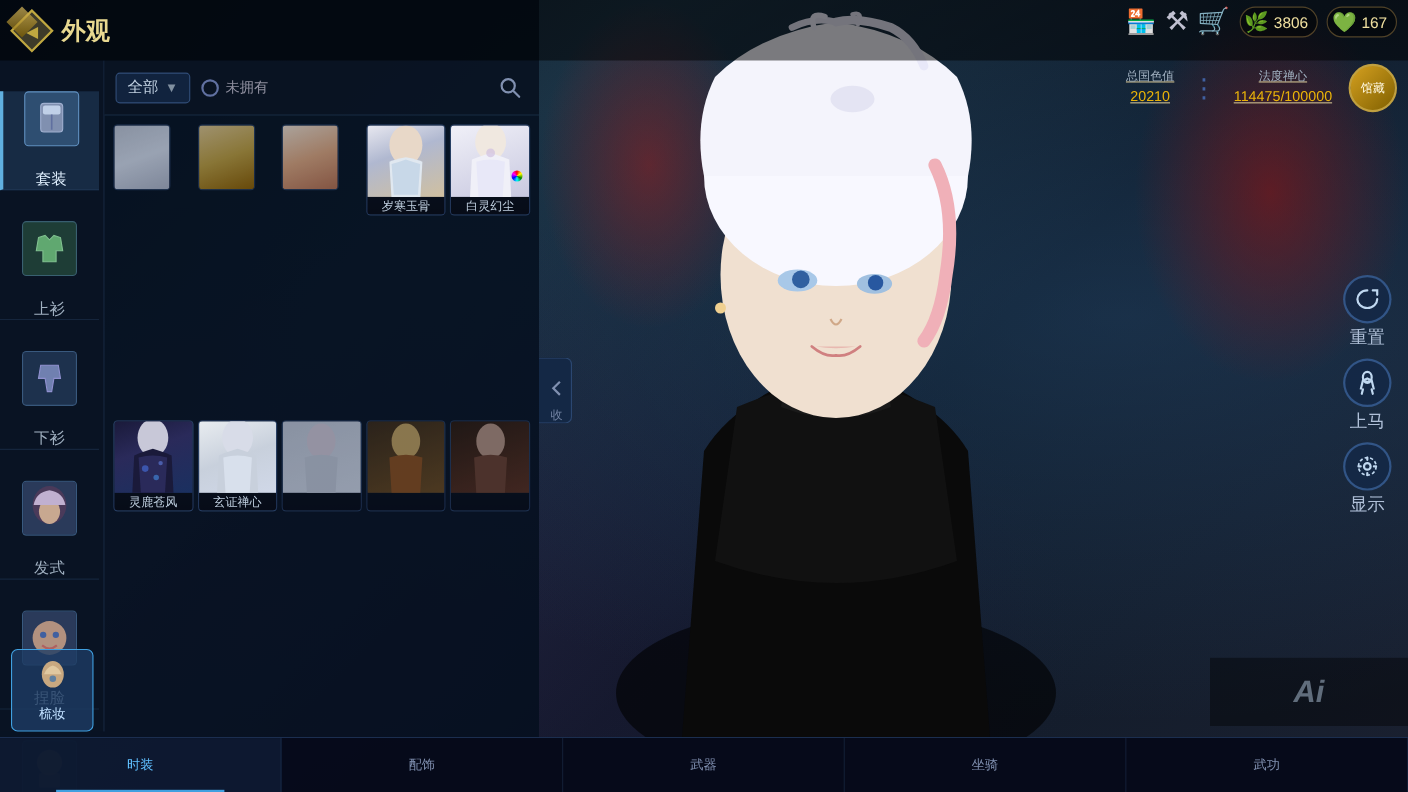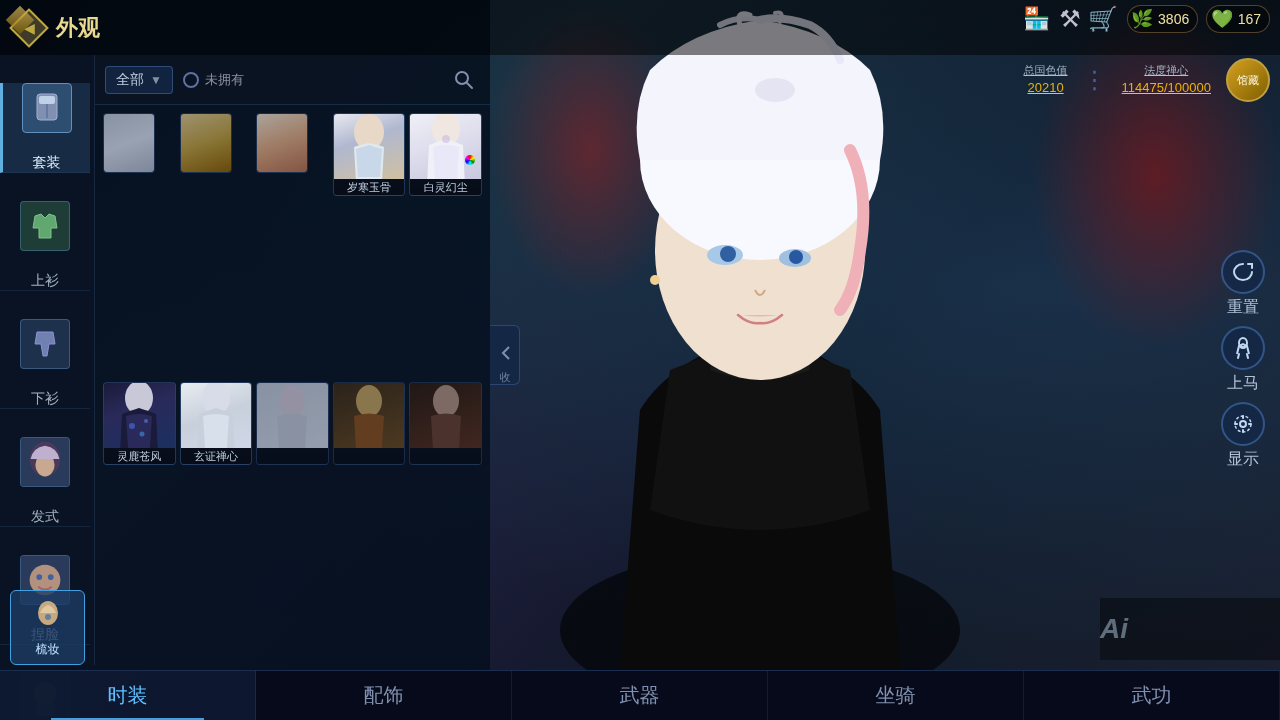--- a/index.html
+++ b/index.html
@@ -401,21 +401,21 @@
       align-items: center;
       z-index: 20;
     }
     .bottom-tab {
       flex: 1;
       height: 100%;
       display: flex;
       align-items: center;
       justify-content: center;
       color: #8090b0;
-      font-size: 20px;
+      font-size: 12px;
       cursor: pointer;
       border-right: 1px solid rgba(50,80,120,0.3);
       position: relative;
     }
     .bottom-tab.active {
       color: #60c0ff;
       background: rgba(30,60,100,0.3);
     }
     .bottom-tab.active::after {
       content: '';
@@ -489,20 +489,21 @@
     
     .ai-watermark {
       position: absolute;
       bottom: 60px;
       right: 0;
       width: 180px;
       height: 62px;
       background: rgba(0,0,0,0.4);
       display: flex;
       align-items: center;
+      justify-content: center;
       color: rgba(180,200,220,0.5);
       font-size: 28px;
       font-style: italic;
       font-weight: bold;
       z-index: 5;
     }
 
     
     .char-art {
       position: absolute;

